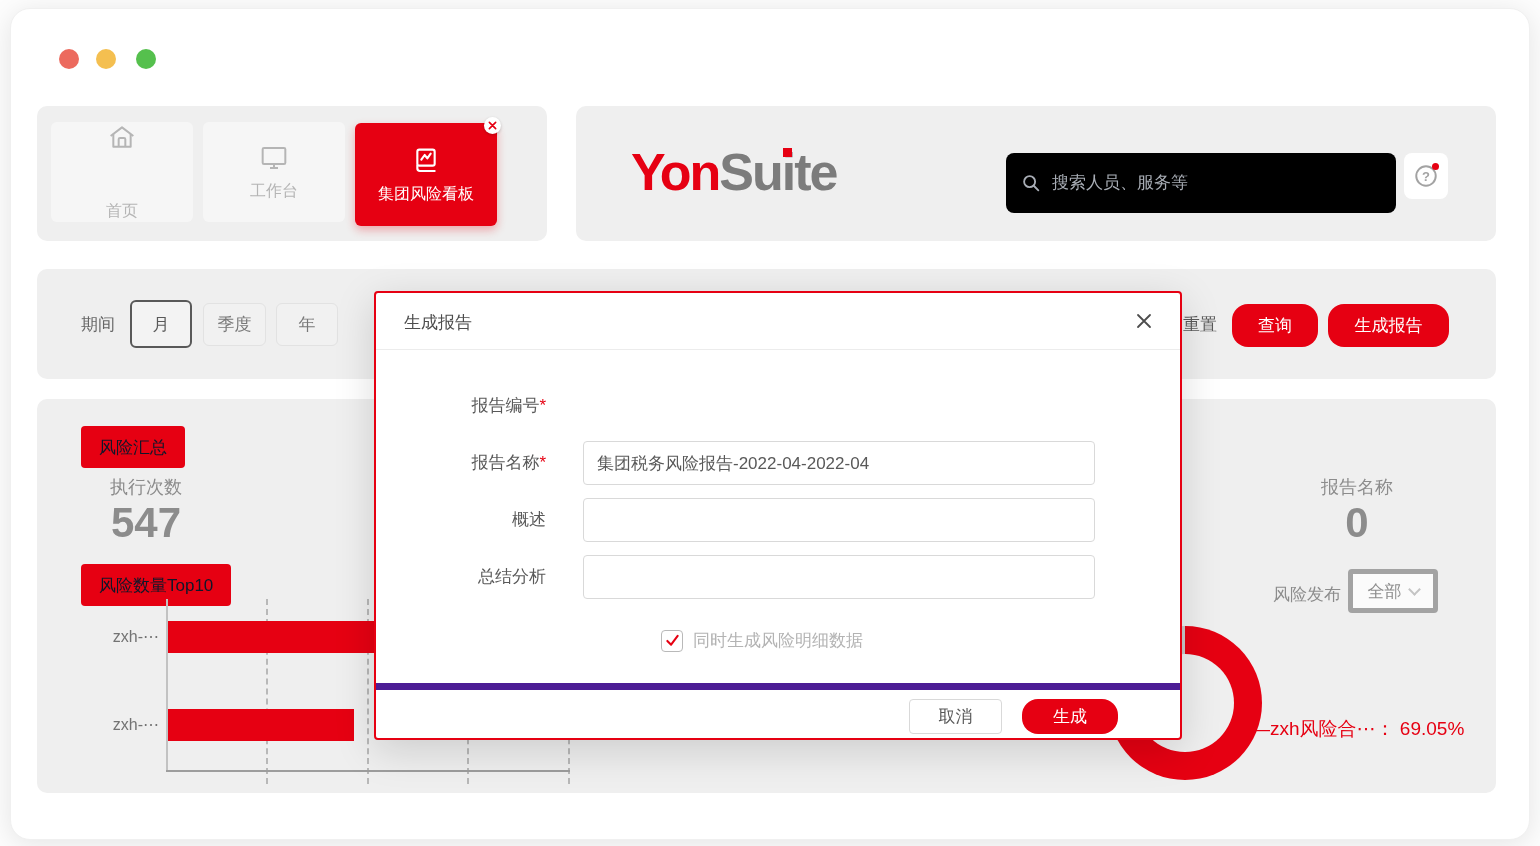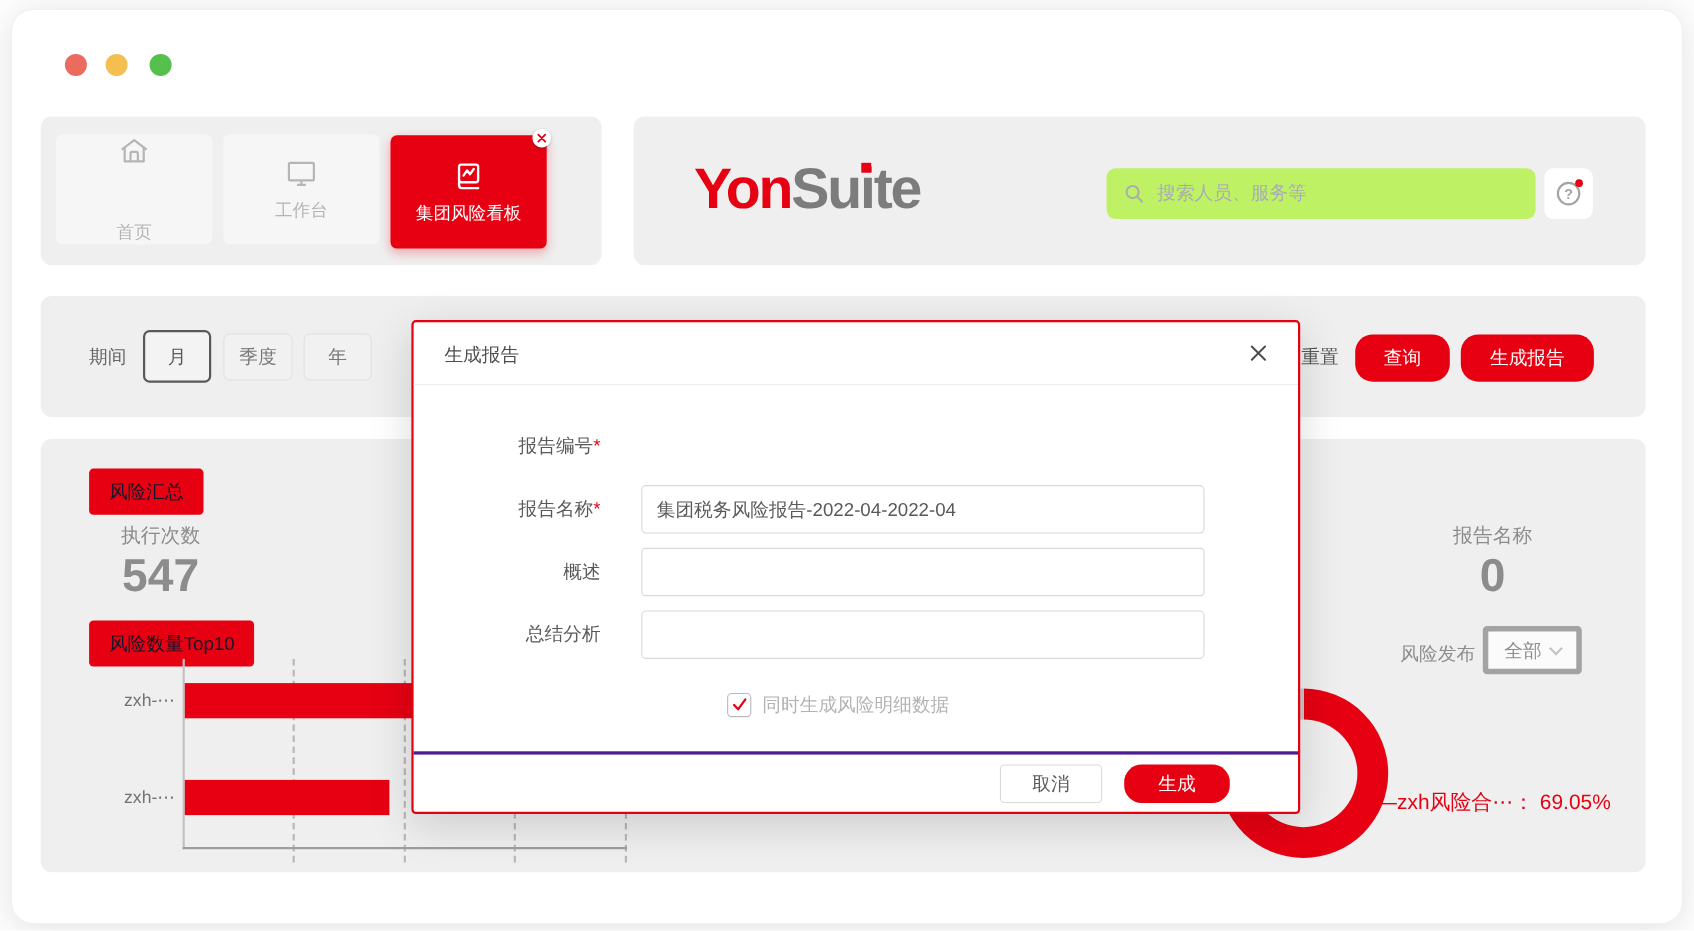--- a/index.html
+++ b/index.html
@@ -33,22 +33,22 @@
     background:#fff; border-radius:50%; display:flex; align-items:center;
     justify-content:center; box-shadow:0 1px 3px rgba(0,0,0,.2); cursor:pointer; }
 
   
   .logo { position:absolute; left:55px; top:36px; font-size:52px; font-weight:bold;
     letter-spacing:-2px; white-space:nowrap; }
   .logo .yon { color:#e60012; } .logo .su, .logo .te { color:#7c7c7c; }
   .logo .li { color:#7c7c7c; position:relative; }
   .logo .li::after { content:""; position:absolute; left:1px; top:5px; width:9px;
     height:9px; background:#e60012; }
-  .search-box { position:absolute; left:430px; top:47px; width:390px; height:46px;
-    background:#bef264; border-radius:8px; display:flex; align-items:center;
+  .search-box { position:absolute; left:430px; top:47px; width:390px; height:60px;
+    background:#000000; border-radius:8px; display:flex; align-items:center;
     padding:0 14px; gap:10px; }
   .search-box input { flex:1; border:none; outline:none; font-size:17px;
     color:#666; background:transparent; font-family:inherit; }
   .search-box input::placeholder { color:#a8adb5; }
   .help-btn { position:absolute; left:828px; top:47px; width:44px; height:46px;
     background:#fff; border-radius:8px; display:flex; align-items:center;
     justify-content:center; cursor:pointer; }
   .help-dot { position:absolute; right:9px; top:10px; width:7px; height:7px;
     background:#e60012; border-radius:50%; }
 
@@ -118,21 +118,21 @@
     font-size:17px; color:#595959; }
   .req { color:#e60012; }
   .form-input { position:absolute; left:207px; top:0; width:512px; height:44px;
     border:1px solid #d9d9d9; border-radius:4px; font-size:17px; color:#595959;
     padding:0 13px; outline:none; font-family:inherit; background:#fff; }
   .cb-row { position:absolute; left:285px; top:336px; display:flex; align-items:center; gap:10px; }
   .cbox { width:22px; height:22px; border:1px solid #b9b9b9; border-radius:4px;
     background:#fff; display:flex; align-items:center; justify-content:center; cursor:pointer; }
   .cb-label { font-size:17px; color:#b3b3b3; }
   .modal-footer { position:absolute; left:0; top:390px; width:100%; height:57px;
-    border-top:3px solid #4c1d95; }
+    border-top:7px solid #4c1d95; }
   .btn-cancel { position:absolute; left:533px; top:9px; width:93px; height:35px;
     background:#fff; border:1px solid #d9d9d9; border-radius:4px; font-size:17px;
     color:#595959; cursor:pointer; font-family:inherit; }
   .btn-submit { position:absolute; left:646px; top:9px; width:96px; height:35px; }
 </style>
 </head>
 <body>
 
 <div class="stage">
   <div class="window">

